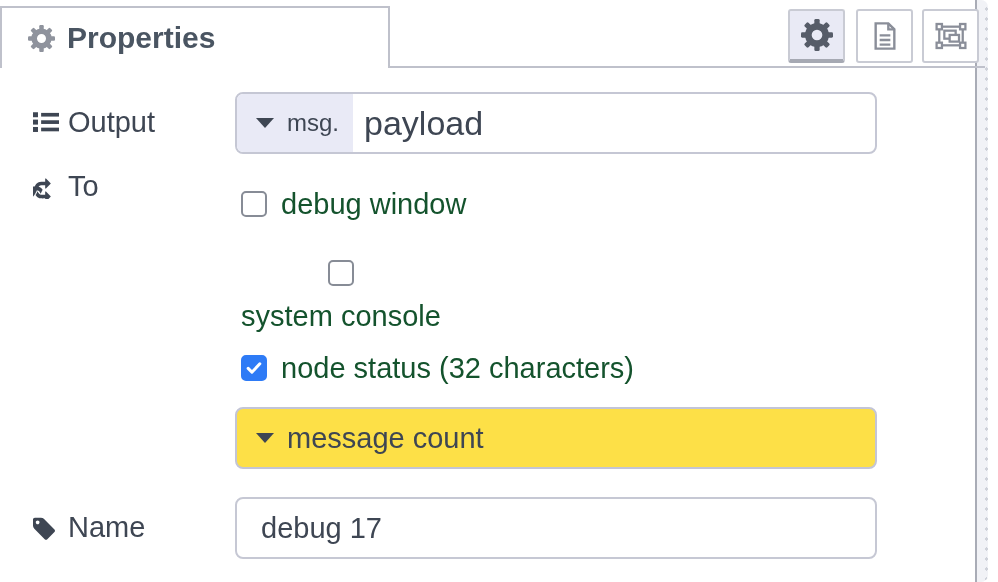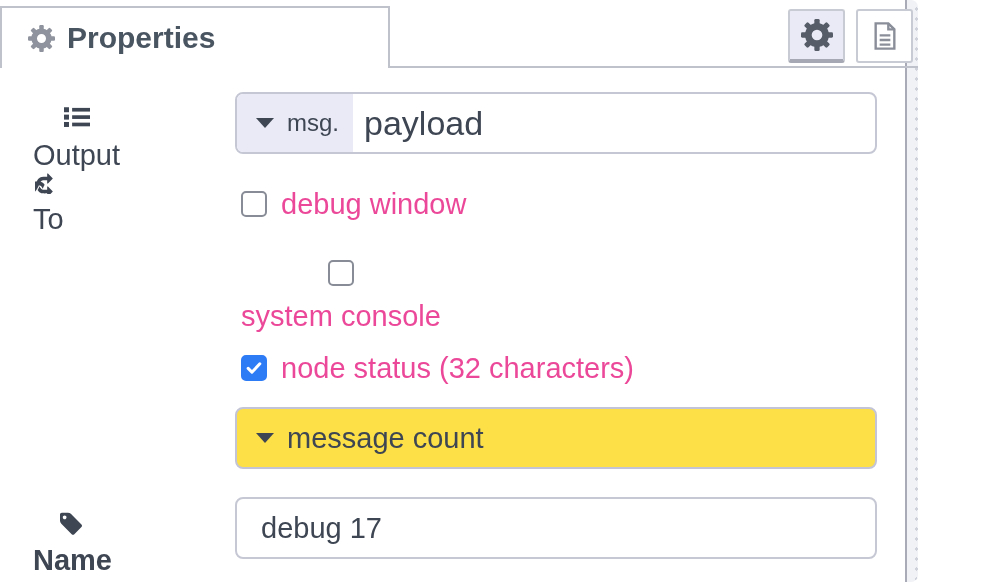--- a/index.html
+++ b/index.html
@@ -1,18 +1,18 @@
 <!DOCTYPE html>
 <html><head>
 <meta charset="utf-8">
 <style>
   * { margin: 0; padding: 0; box-sizing: border-box; }
   html, body { width: 998px; height: 582px; background: #ffffff; }
   body { font-family: "Liberation Sans", sans-serif; color: #3e4653; }
-  #app { position: relative; width: 918px; height: 582px; overflow: hidden; background: #fff; border-radius: 7px; }
+  #app { position: relative; width: 988px; height: 582px; overflow: hidden; background: #fff; border-radius: 7px; }
 
   
   .workspace-strip {
     position: absolute; top: 0; right: 0; bottom: 0; width: 13px;
     background-color: #f1f2f6;
     background-image: radial-gradient(circle, #cfd2da 1.6px, rgba(0,0,0,0) 1.7px);
     background-size: 13px 10px; background-position: 3px 4px;
     border-left: 2px solid #a9acb6;
   }
 
@@ -38,21 +38,21 @@
   }
   .tb-btn svg { width: 32px; height: 32px; }
   #btn-properties { left: 788px; }
   #btn-description { left: 856px; }
   #btn-appearance  { left: 922px; }
 
   
   .field-label {
     position: absolute; left: 33px; height: 36px;
     display: flex; align-items: center; gap: 9px;
-    font-size: 29px; color: #3e4653; flex-direction: column;
+    font-size: 29px; color: #3e4653;
   }
   .field-label svg { width: 26px; height: 26px; flex: 0 0 auto; }
 
   
   .typed-input {
     position: absolute; left: 235px; width: 642px; height: 62px;
     border: 2px solid #c5c7d4; border-radius: 8px; background: #fff;
     display: flex; align-items: stretch; overflow: hidden;
   }
   .ti-button {
@@ -81,40 +81,40 @@
   }
   .text-input input {
     width: 100%; border: none; outline: none; background: transparent;
     font-family: "Liberation Sans", sans-serif; font-size: 29px; color: #3e4653;
   }
 
   
   .checkbox-row {
     position: absolute; left: 241px; height: 36px;
     display: flex; align-items: center; gap: 14px;
-    font-size: 29px; color: #ec4899; cursor: pointer;
+    font-size: 29px; color: #14532d; cursor: pointer;
   }
   .checkbox {
     width: 26px; height: 26px; border: 2px solid #878c96; border-radius: 5px;
     background: #fff; display: flex; align-items: center; justify-content: center;
     flex: 0 0 auto;
   }
   .checkbox svg { width: 20px; height: 20px; display: none; }
   .checkbox.checked { background: #2e7bf6; border-color: #2e7bf6; }
   .checkbox.checked svg { display: block; }
 
   
   #row-output-label { top: 104px; }
   #row-output-input { top: 92px; }
   #row-to-label     { top: 168px; }
   #cb-row-0 { top: 186px; }
   #cb-row-1 { top: 260px; flex-direction: column; }
   #cb-row-2 { top: 350px; }
   #row-status-input { top: 407px; }
-  #row-name-label { top: 509px; font-weight: bold; }
+  #row-name-label { top: 509px; }
   #row-name-input { top: 497px; }
 </style>
 </head>
 <body>
 
 <div id="app">
 
   <div class="workspace-strip"></div>
 
   <div class="tab">

